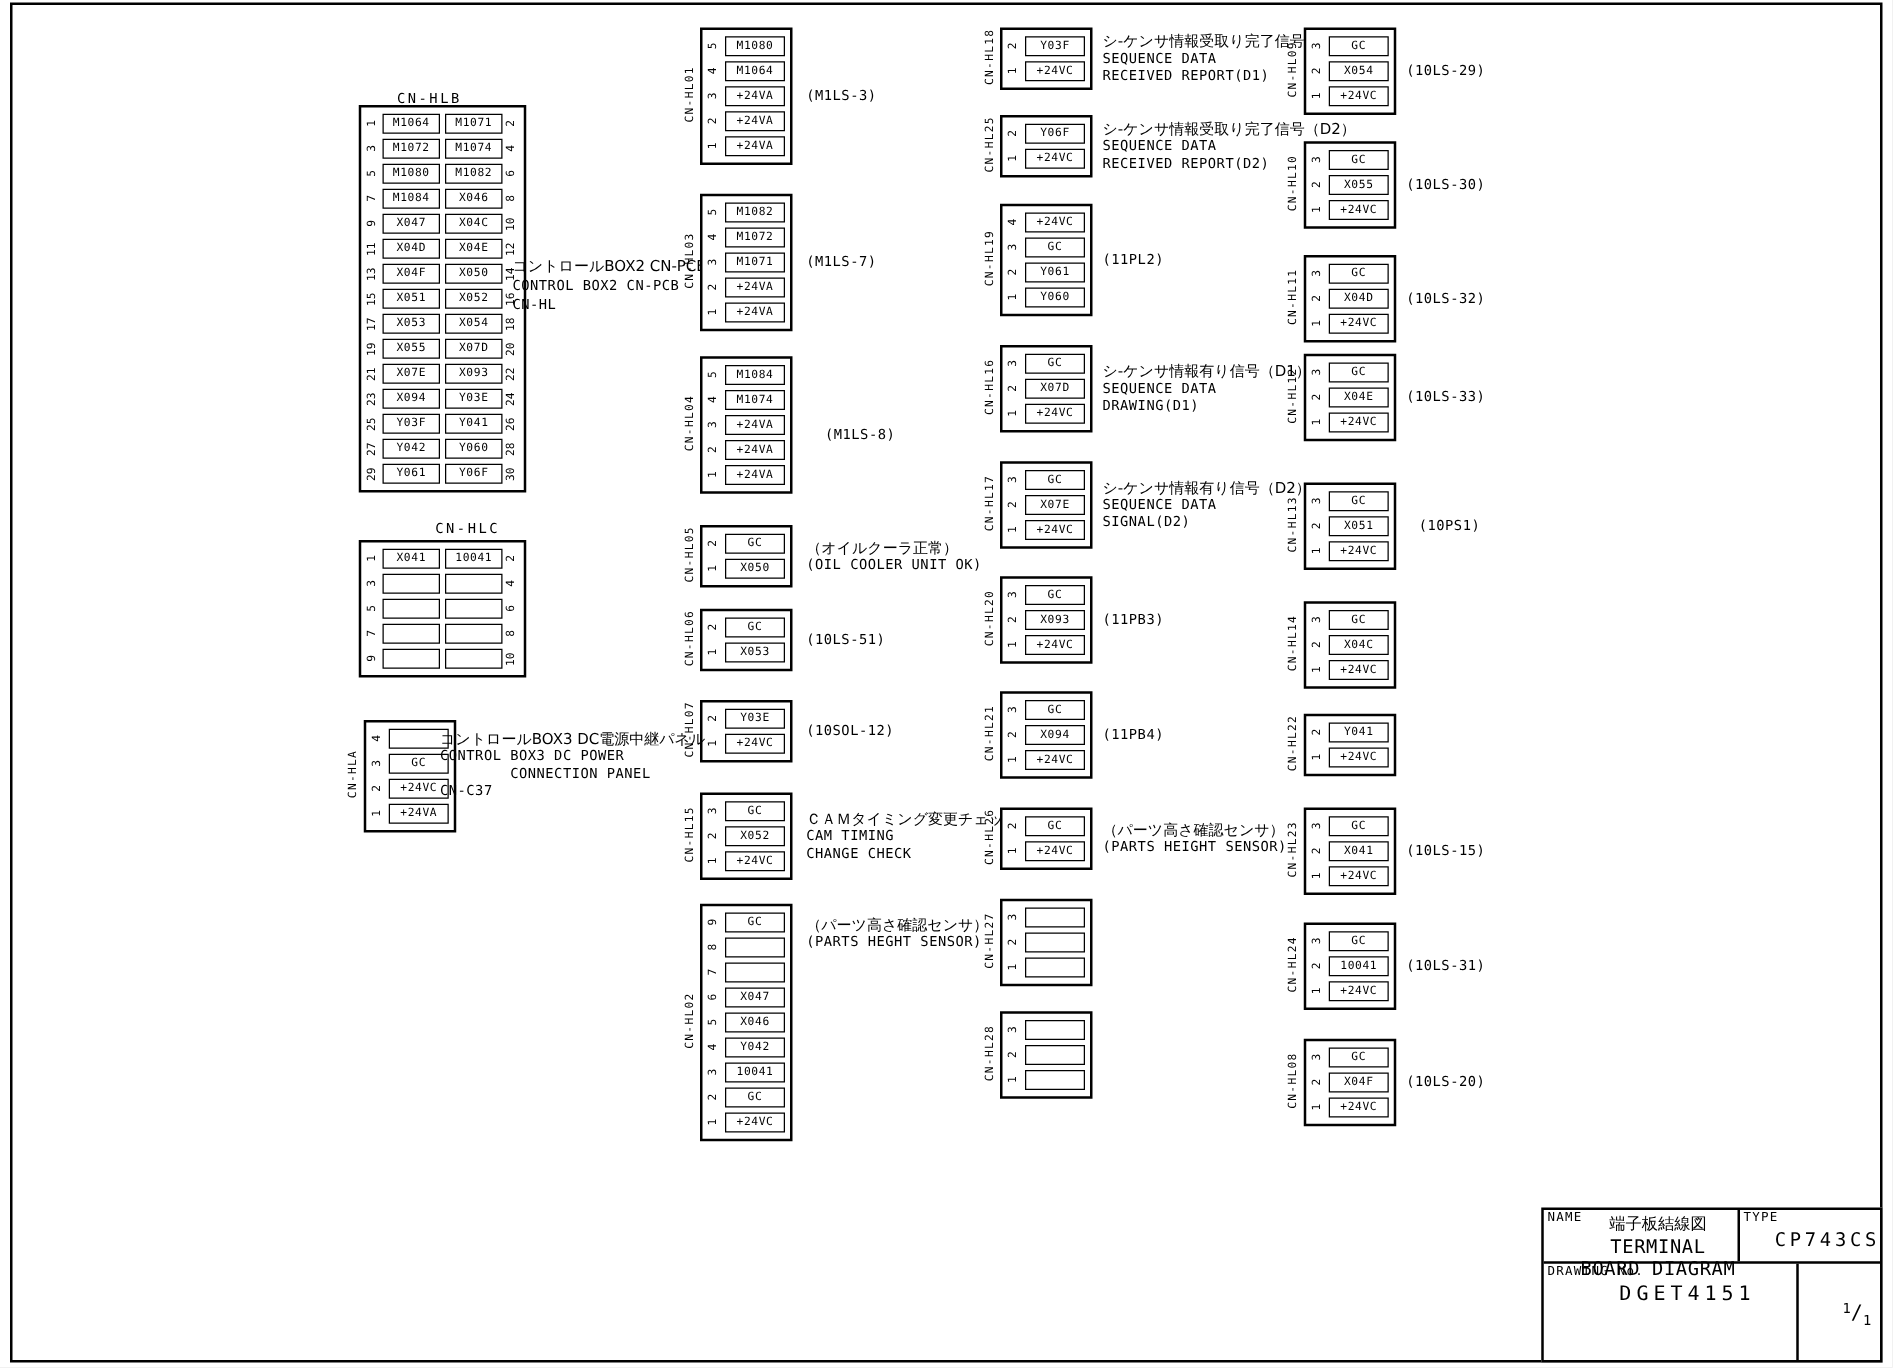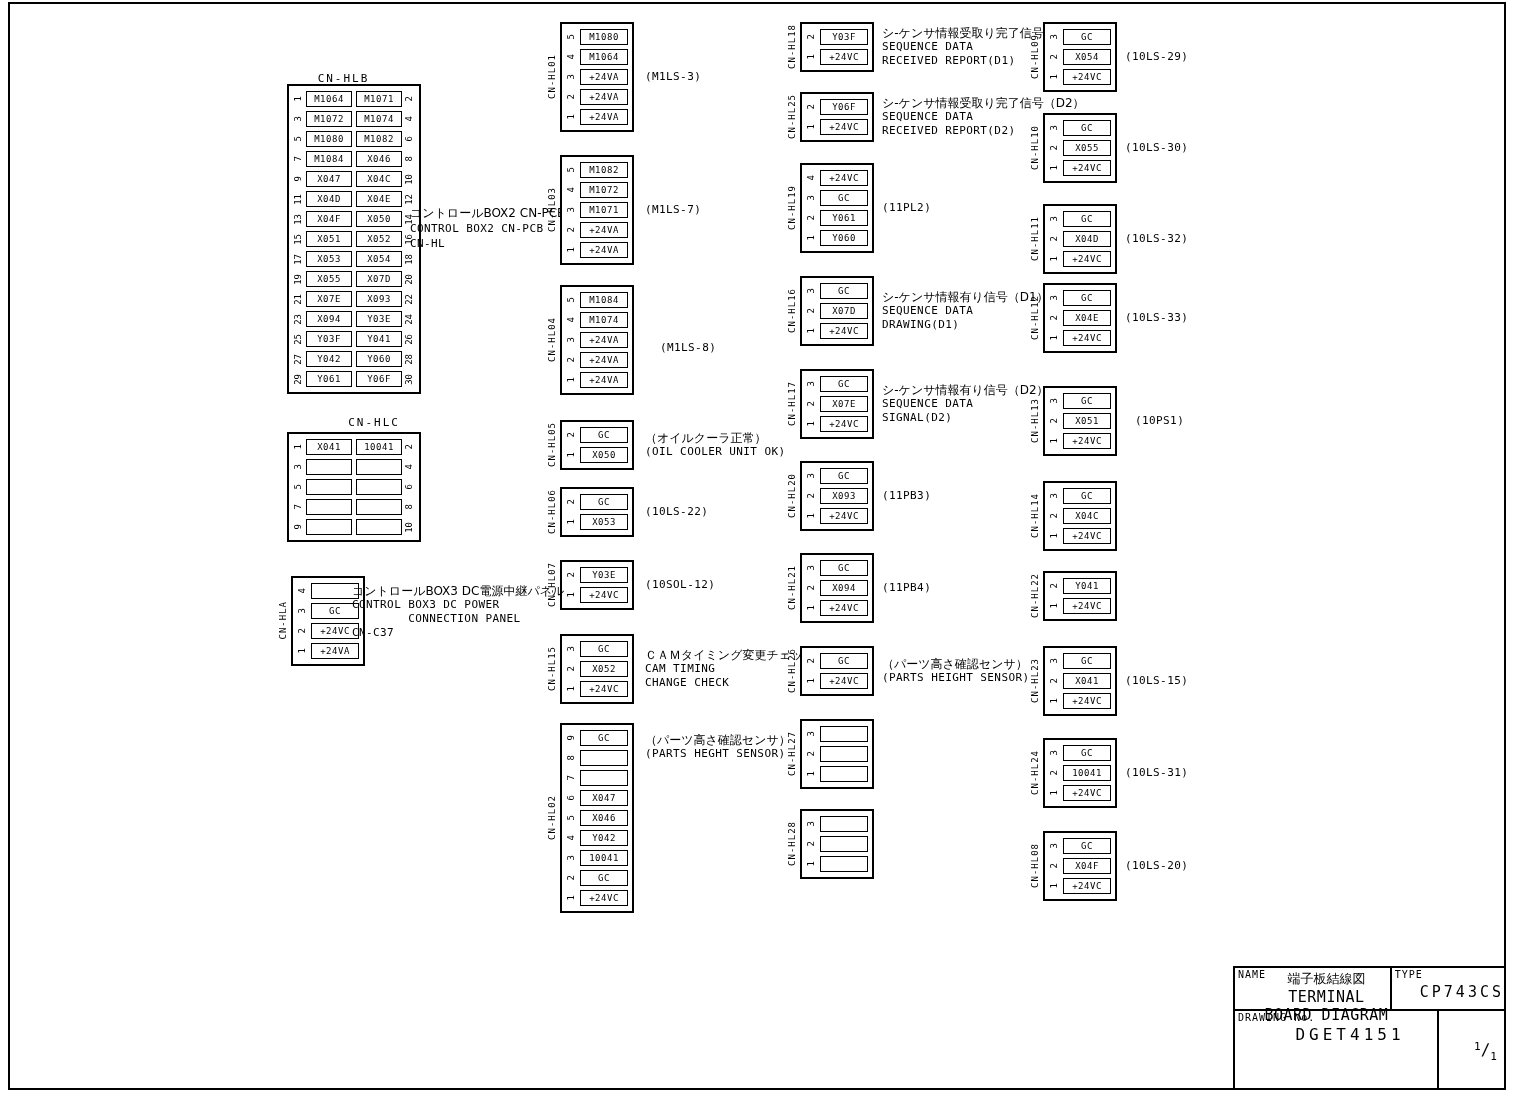--- a/index.html
+++ b/index.html
@@ -294,21 +294,21 @@
       <div class="conn-box">
         <div class="pin-row">
           <span class="pin-num vtext">2</span>
           <span class="pin-val">GC</span>
         </div>
         <div class="pin-row">
           <span class="pin-num vtext">1</span>
           <span class="pin-val">X053</span>
         </div>
       </div>
-      <div class="conn-note" style="left: 98px; top: 18px;"><div class="note-en">(10LS-22)</div></div>
+      <div class="conn-note" style="left: 98px; top: 18px;"><div class="note-en">(10LS-51)</div></div>
     </div>
     <div class="conn" style="left: 547px; top: 560px;">
       <div class="conn-name"><span class="vtext">CN-HL07</span></div>
       <div class="conn-box">
         <div class="pin-row">
           <span class="pin-num vtext">2</span>
           <span class="pin-val">Y03E</span>
         </div>
         <div class="pin-row">
           <span class="pin-num vtext">1</span>

